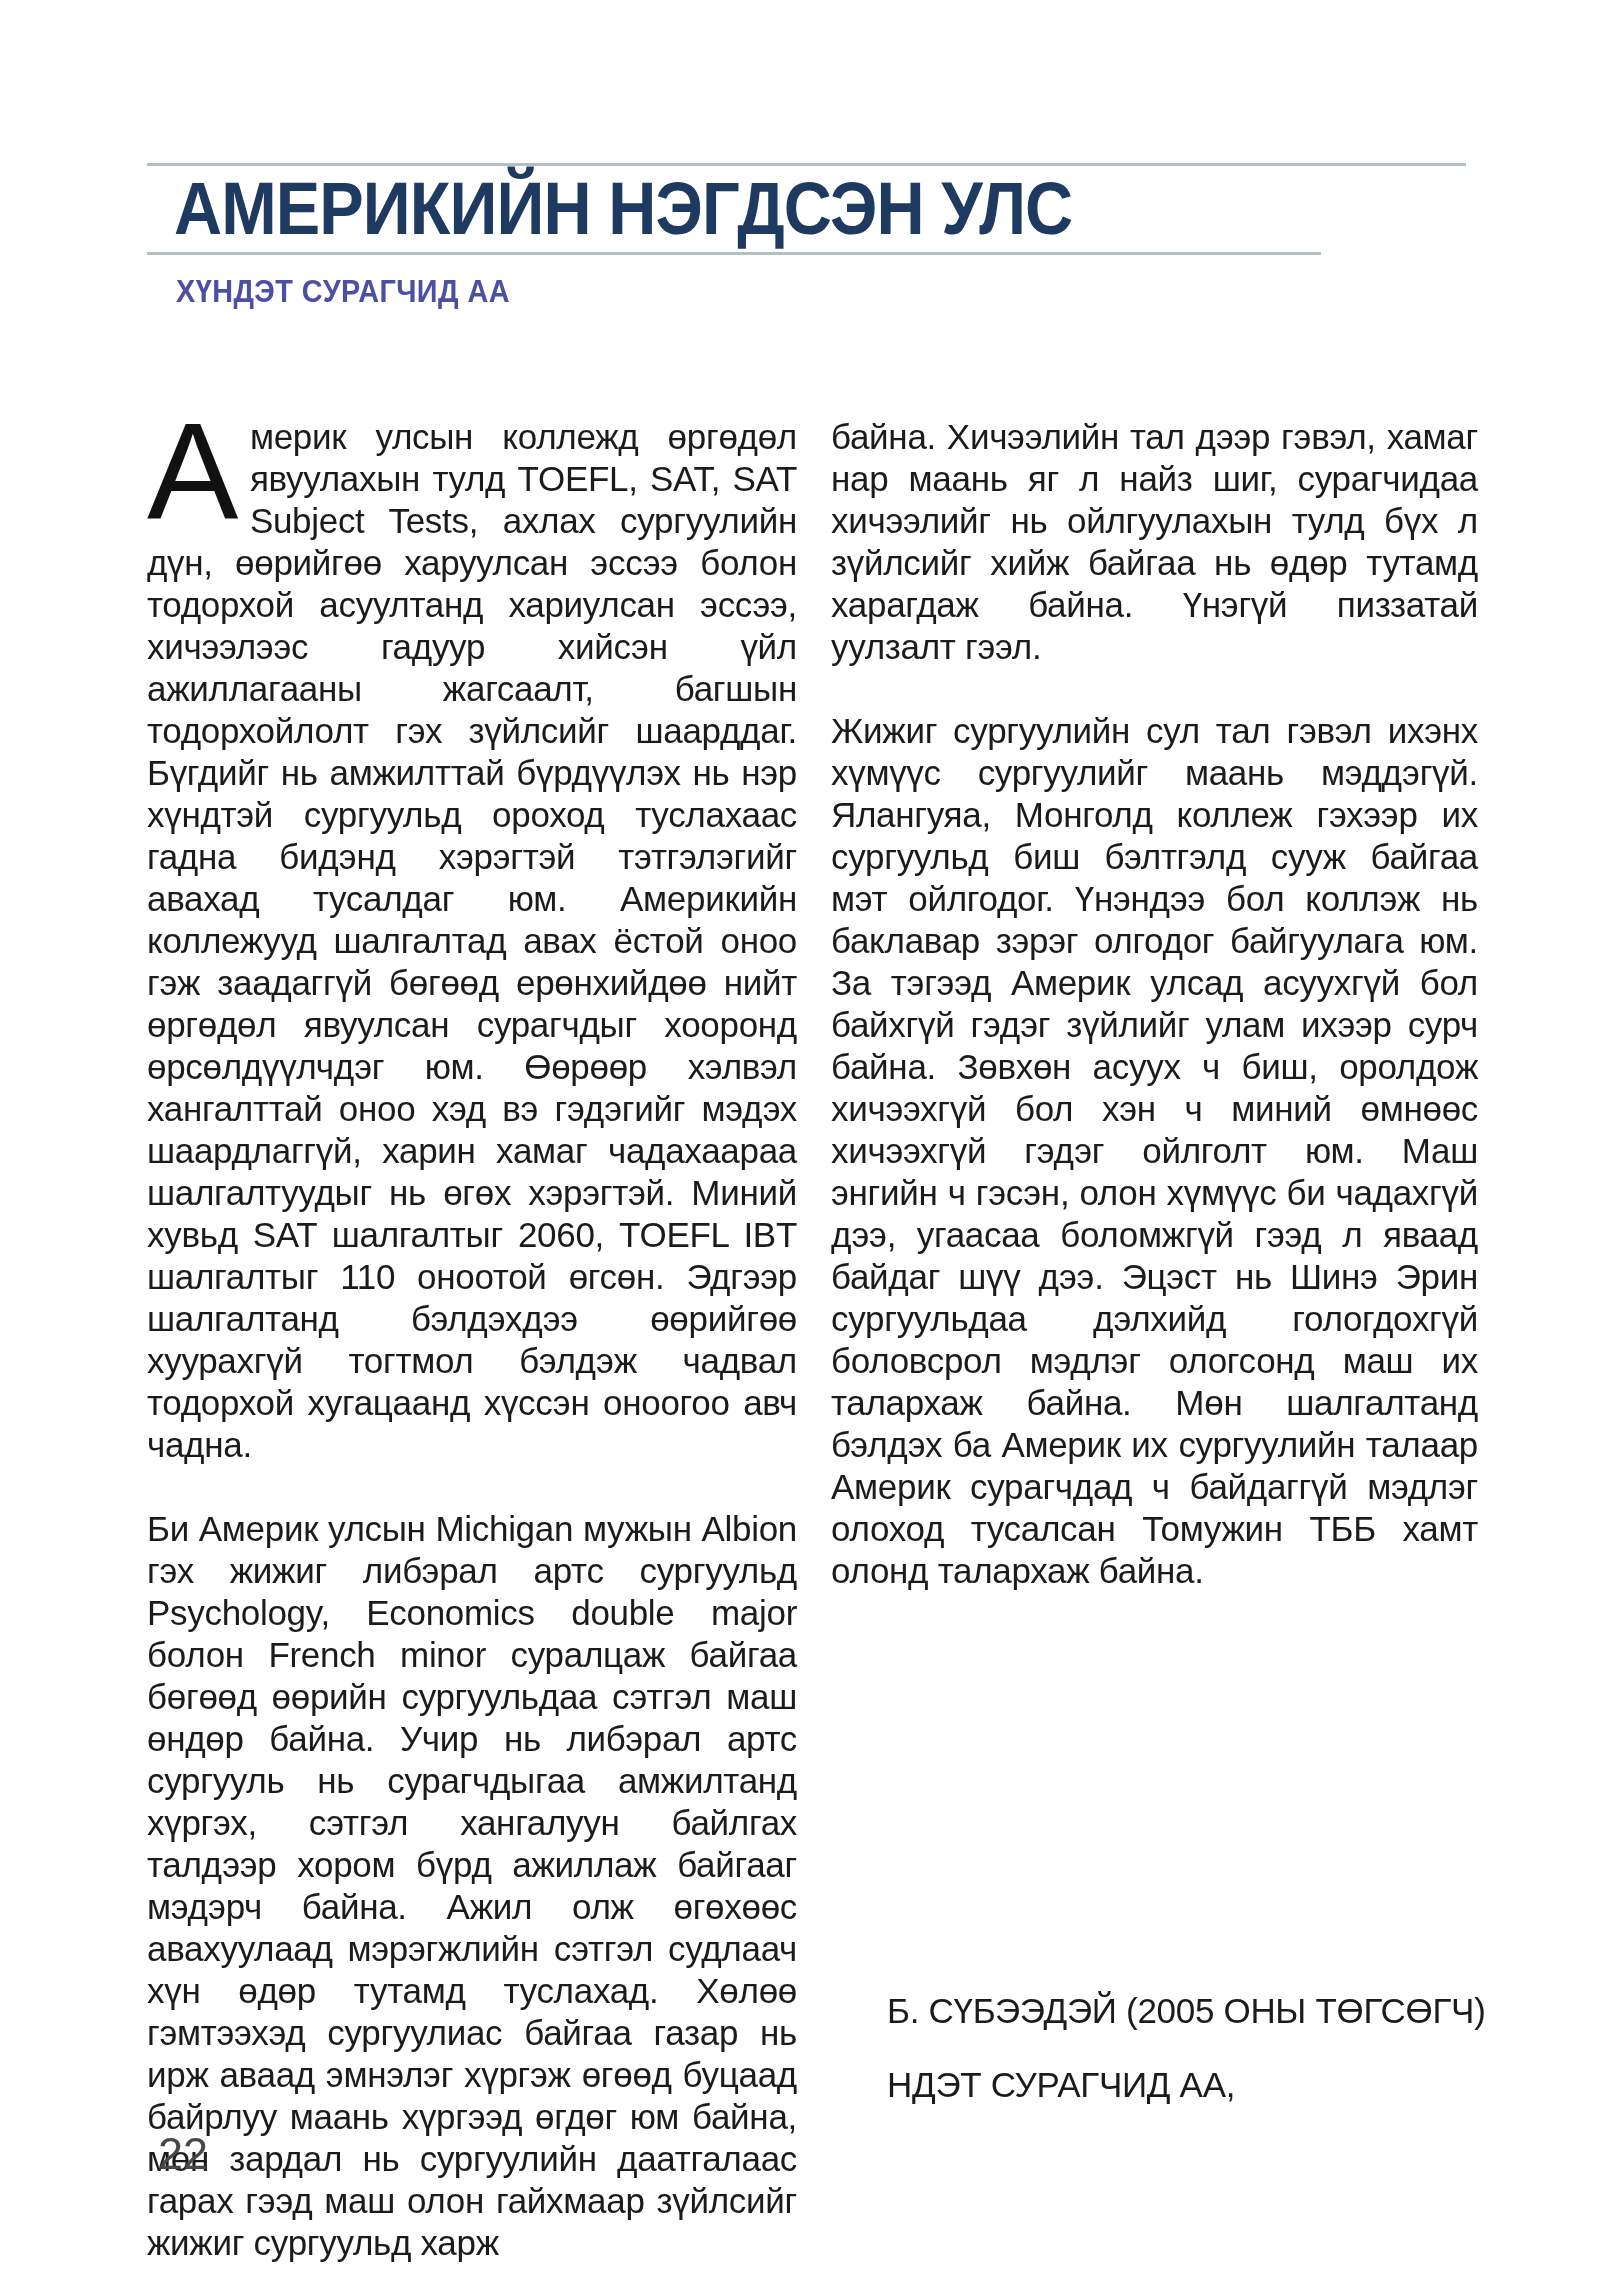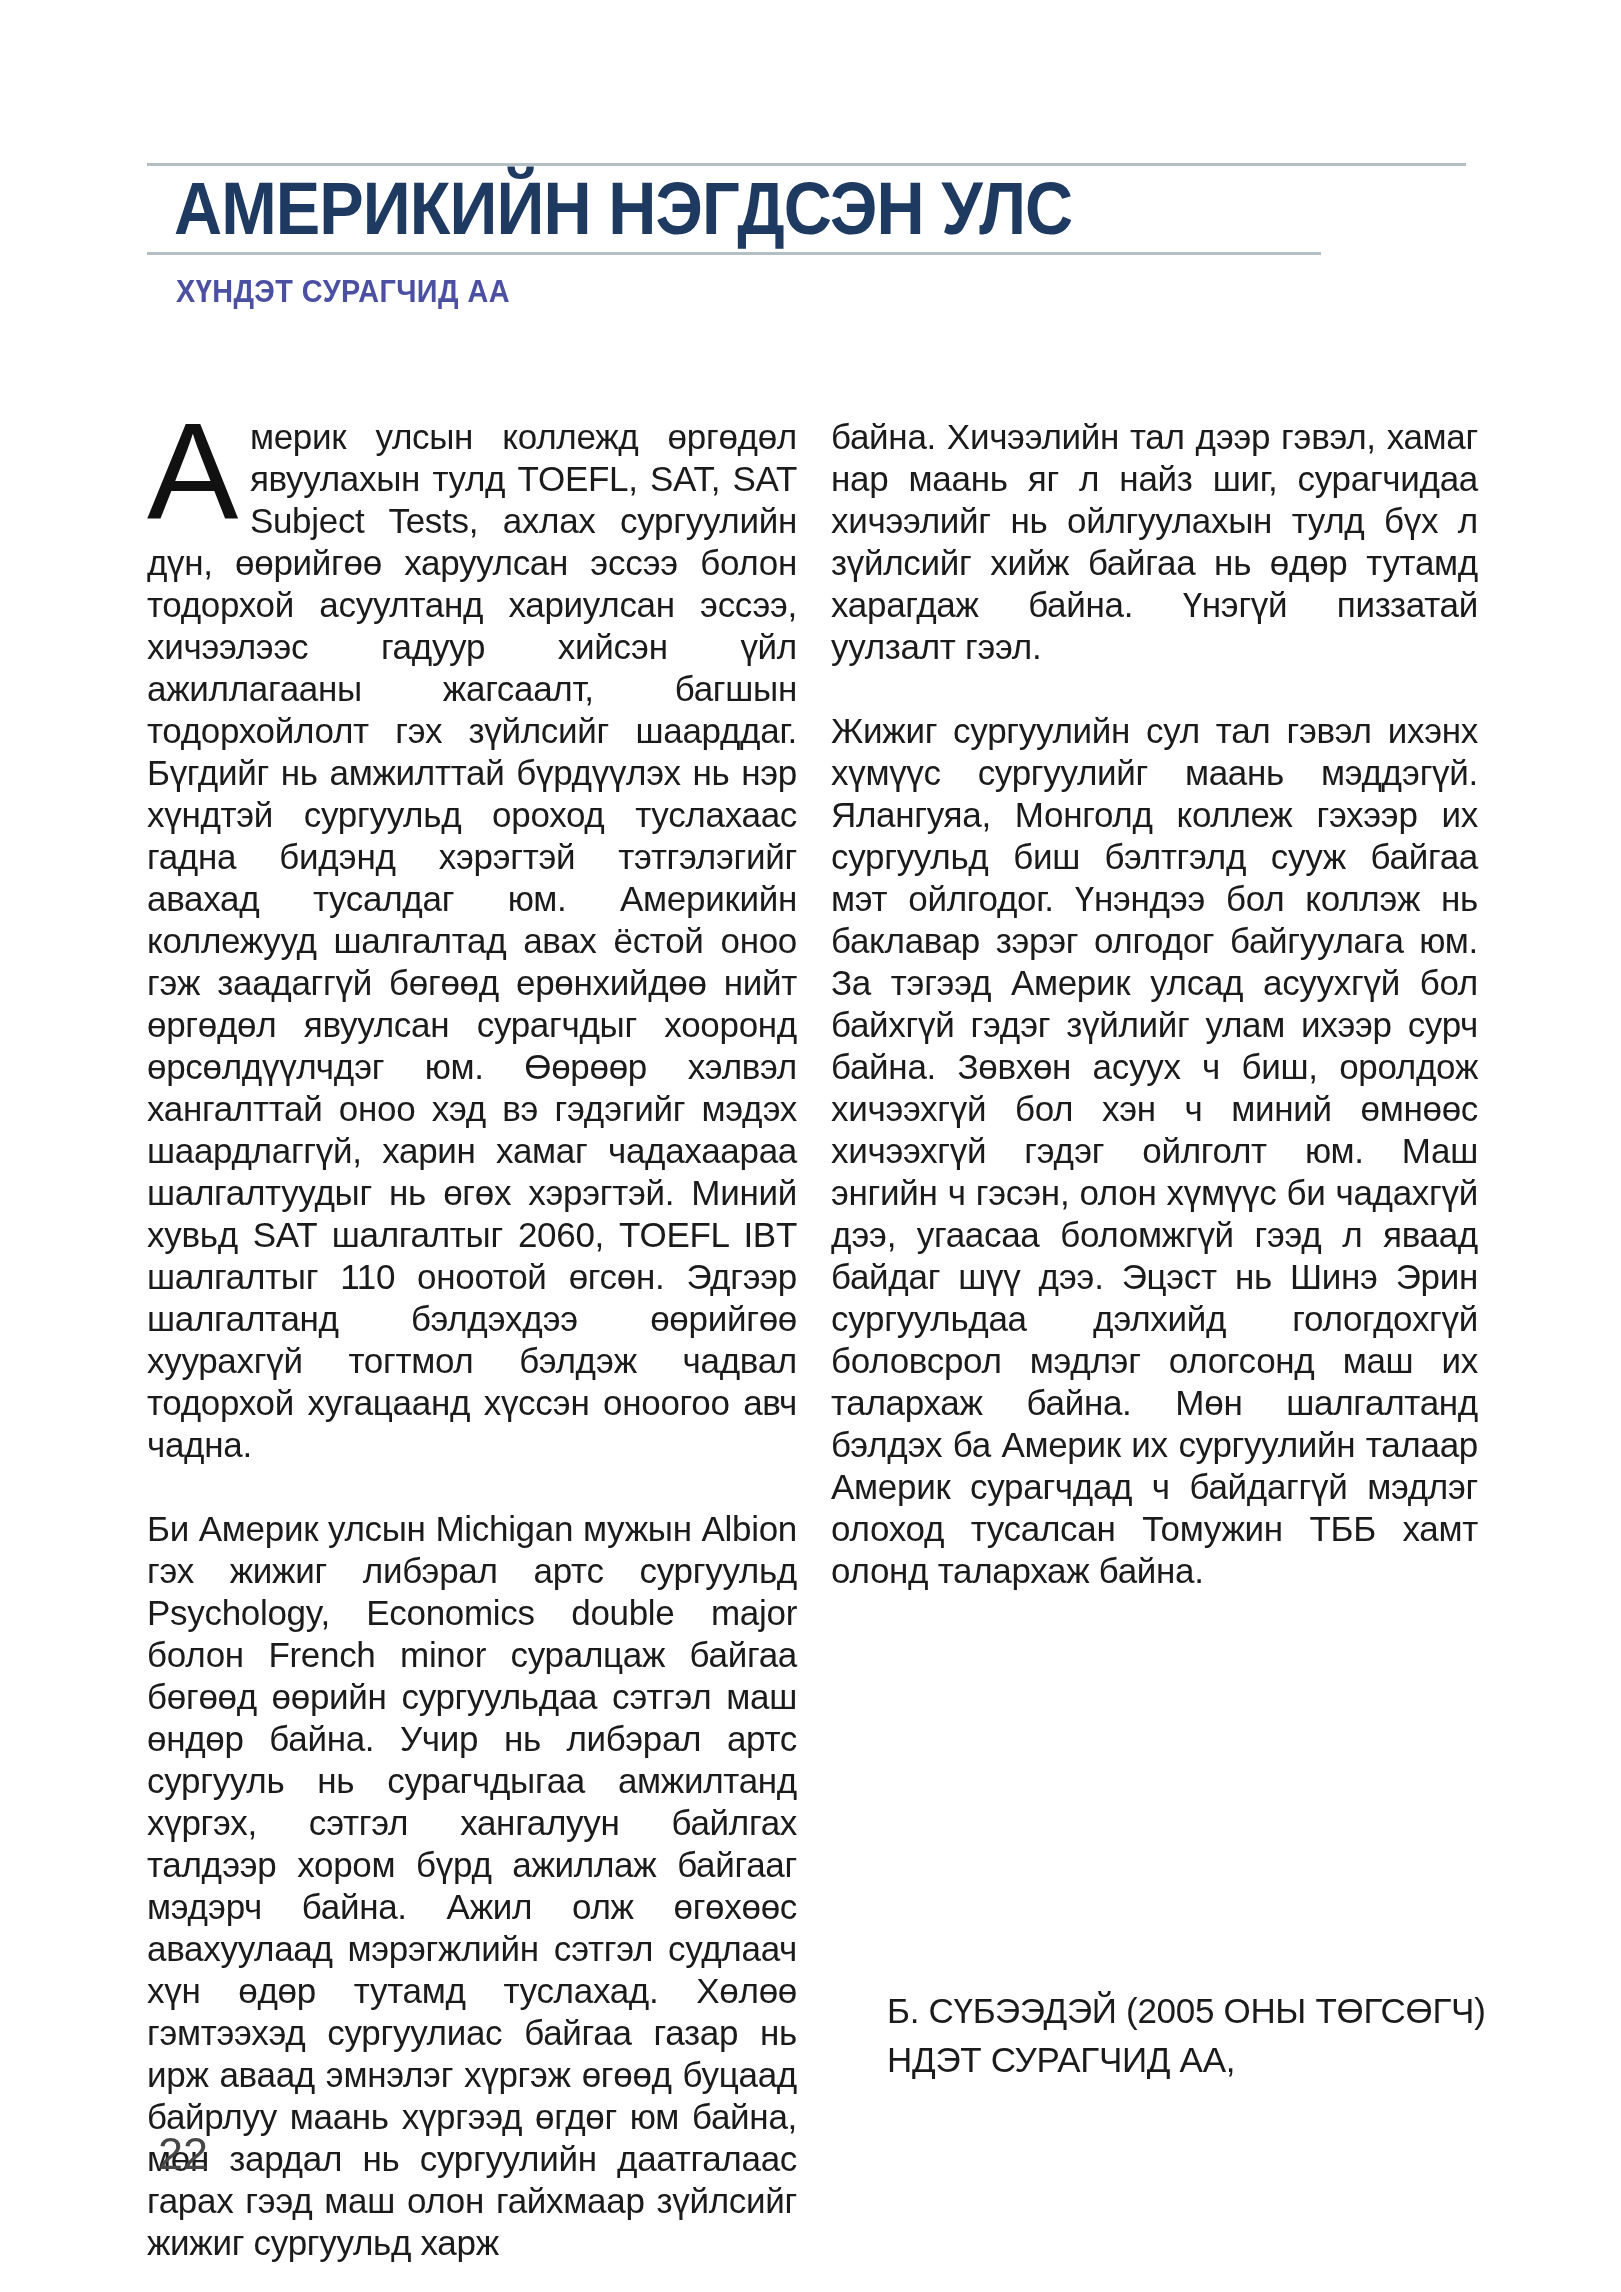--- a/index.html
+++ b/index.html
@@ -45,21 +45,21 @@
     font-size:137px;line-height:123px;
     padding:0 11.8px 0 0;margin-top:-5.9px;
     font-weight:400;color:#111111;
   }
   .signature{
     position:absolute;left:887px;top:1986px;
     font-size:35px;line-height:49px;color:var(--body-color);
     letter-spacing:-0.3px;
   }
   .signature .sig-line{white-space:nowrap;}
-  .signature .sig-line.gap{margin-top:0;}
+  .signature .sig-line.gap{margin-top:25px;}
   .page-number{
     position:absolute;left:158px;top:2129px;
     font-size:45px;font-weight:200;color:var(--pagenum-color);
     line-height:49px;
     text-align:right;
   }
 </style>
 </head>
 <body>
 

